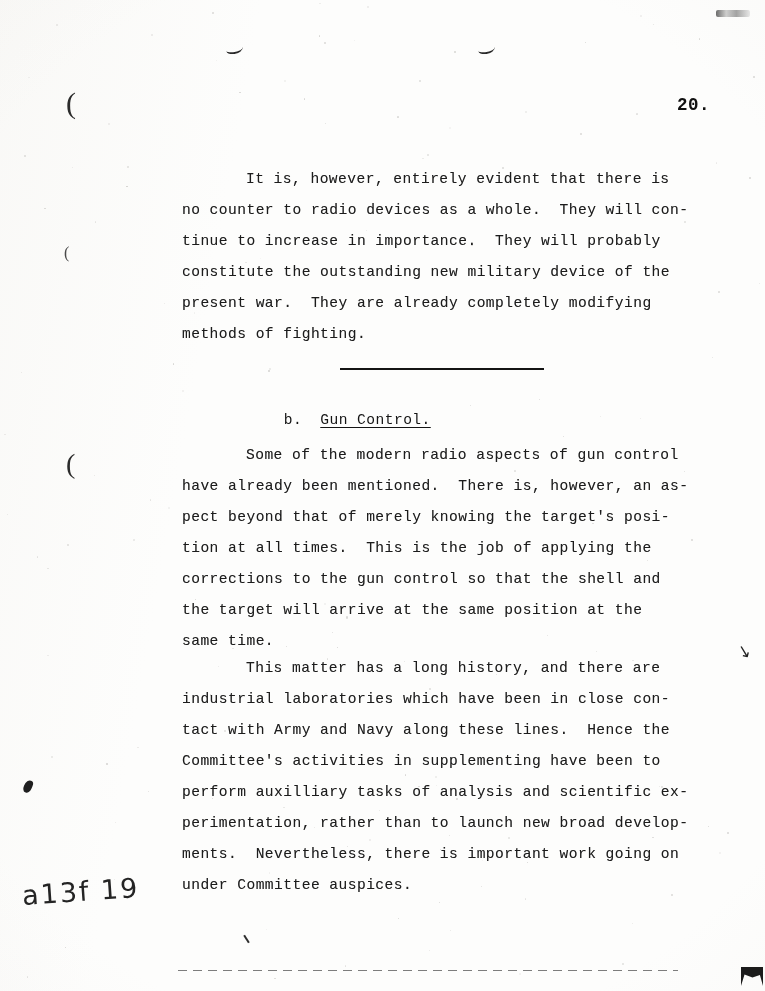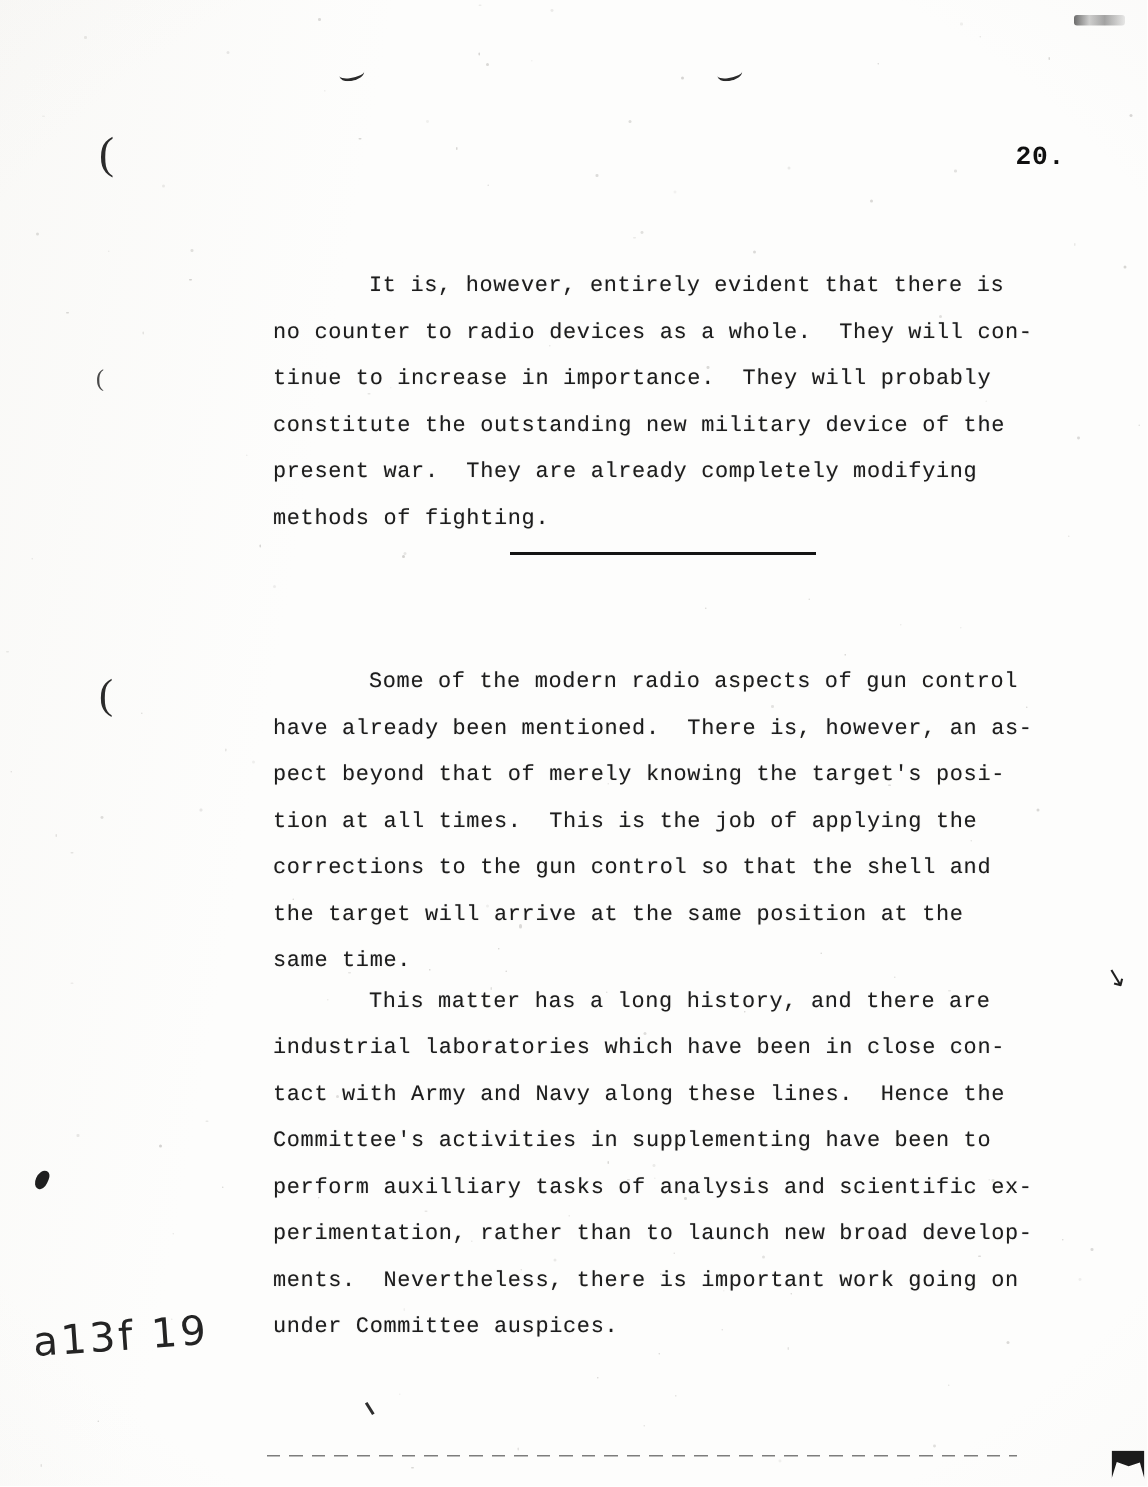--- a/index.html
+++ b/index.html
@@ -51,21 +51,21 @@
     font-size: 17.5px;
     letter-spacing: 0.5px;
     font-weight: 700;
     color: #101010;
   }
 
   
   .text-block {
     position: absolute;
     left: 182px;
-    top: 176px;
+    top: 164px;
     width: 512px;
   }
 
   .para {
     font-size: 14.6px;
     line-height: 31px;
     letter-spacing: 0.45px;
     white-space: pre-wrap;
     color: #1c1c1c;
     text-shadow: 0 0 0.6px rgba(40,40,40,0.35);
@@ -374,20 +374,23 @@
     </div>
 
   <div class="page-number">20.</div>
 
   <div class="text-block">
     <div class="para" id="para1"><span class="tline indent">It is, however, entirely evident that there is</span><span class="tline">no counter to radio devices as a whole.  They will con-</span><span class="tline">tinue to increase in importance.  They will probably</span><span class="tline">constitute the outstanding new military device of the</span><span class="tline">present war.  They are already completely modifying</span><span class="tline">methods of fighting.</span></div>
   </div>
 
   <div class="section-rule"></div>
 
+  <div class="section-heading">
+    <span class="marker">b.</span><span class="title">Gun Control.</span>
+  </div>
 
   <div class="text-block-2">
     <div class="para" id="para2"><span class="tline indent">Some of the modern radio aspects of gun control</span><span class="tline">have already been mentioned.  There is, however, an as-</span><span class="tline">pect beyond that of merely knowing the target's posi-</span><span class="tline">tion at all times.  This is the job of applying the</span><span class="tline">corrections to the gun control so that the shell and</span><span class="tline">the target will arrive at the same position at the</span><span class="tline">same time.</span></div>
   </div>
 
   <div class="text-block-3">
     <div class="para" id="para3"><span class="tline indent">This matter has a long history, and there are</span><span class="tline">industrial laboratories which have been in close con-</span><span class="tline">tact with Army and Navy along these lines.  Hence the</span><span class="tline">Committee's activities in supplementing have been to</span><span class="tline">perform auxilliary tasks of analysis and scientific ex-</span><span class="tline">perimentation, rather than to launch new broad develop-</span><span class="tline">ments.  Nevertheless, there is important work going on</span><span class="tline">under Committee auspices.</span></div>
   </div>
 
   <div class="handwritten-note">a13f 19</div>

